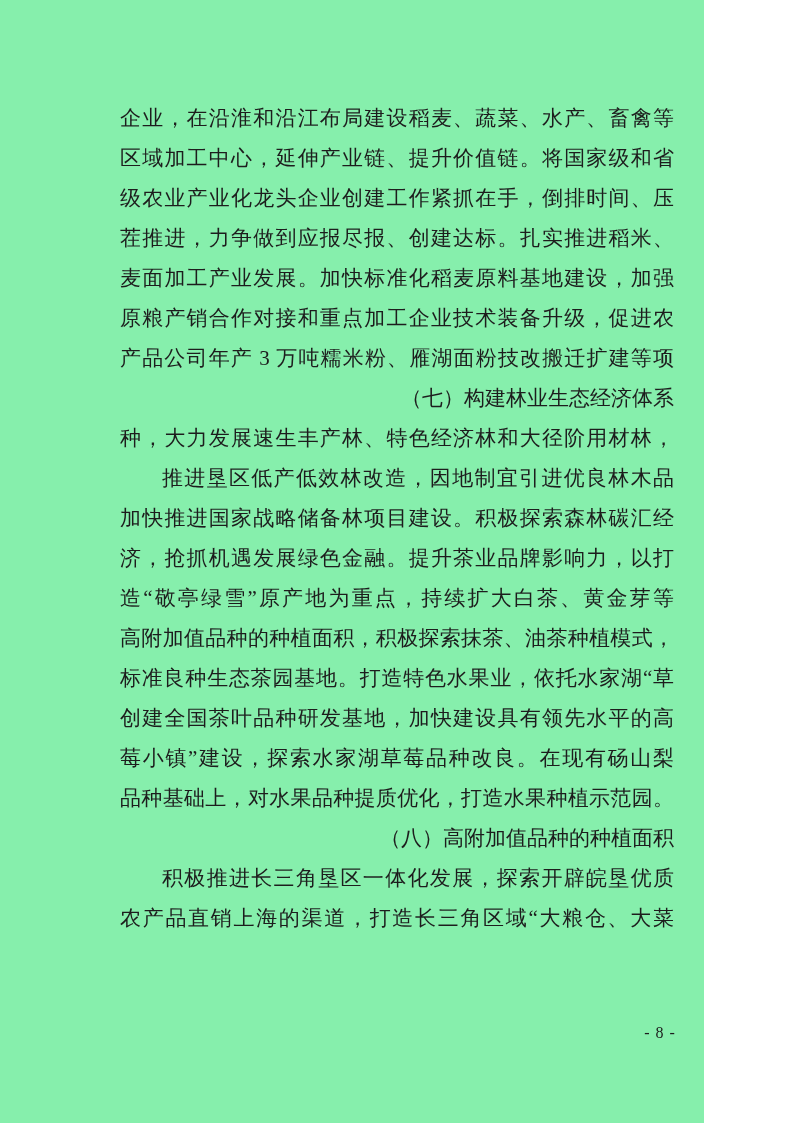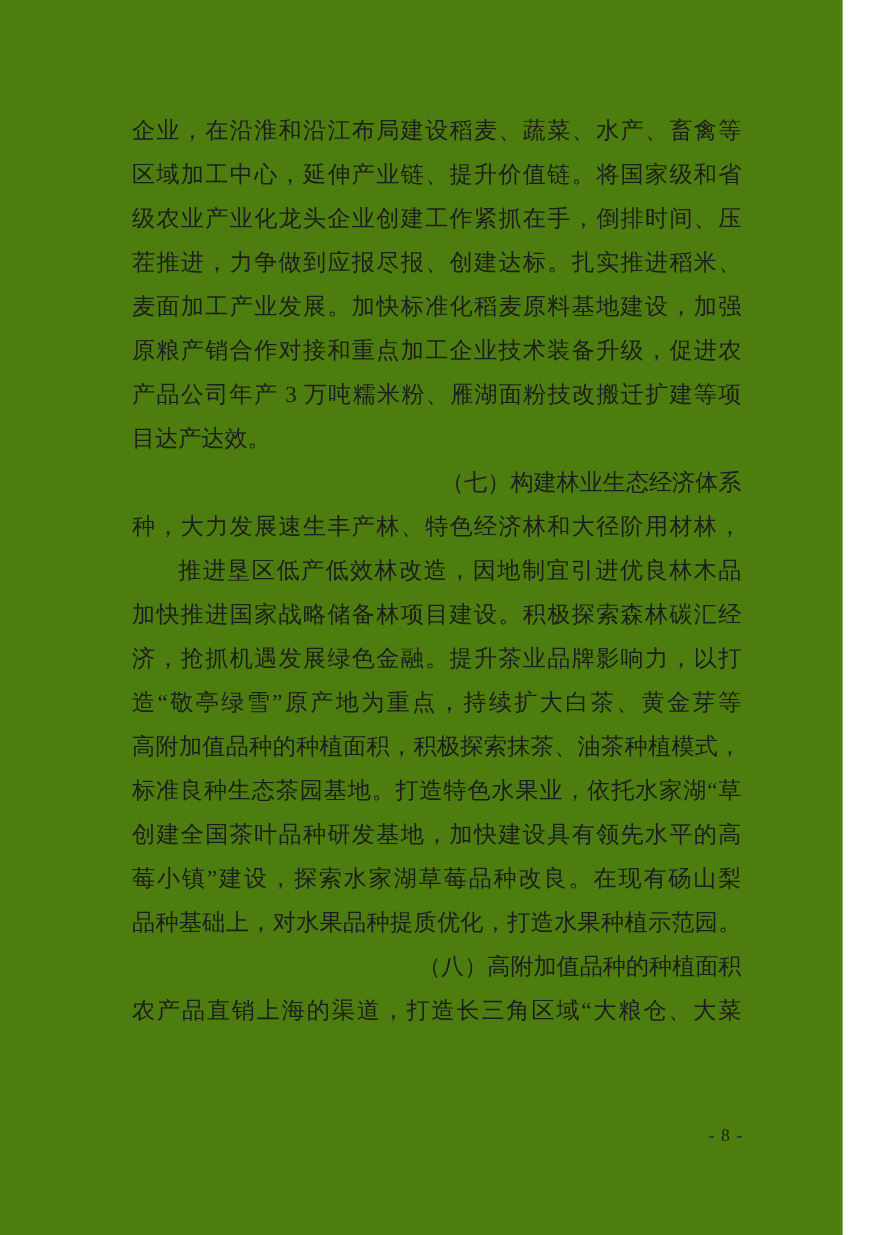--- a/index.html
+++ b/index.html
@@ -2,23 +2,23 @@
 <html lang="zh"><head>
 <meta charset="utf-8">
 <style>
   html, body {
     margin: 0;
     padding: 0;
     background: #ffffff;
   }
   .page {
     position: relative;
-    width: 766px;
+    width: 704px;
     height: 1123px;
-    background: #4d7c0f;
+    background: #86efac;
     overflow: hidden;
     font-family: "Liberation Serif", "DejaVu Serif", serif;
     color: #1d1d1d;
   }
   .content {
     position: absolute;
     left: 120px;
     top: 98px;
     width: 554px;
     font-size: 21px;
@@ -64,34 +64,34 @@
 <div class="page">
   <main class="content" id="doc-content">
       <div class="para">
         <div class="line fill">企业，在沿淮和沿江布局建设稻麦、蔬菜、水产、畜禽等</div>
         <div class="line fill">区域加工中心，延伸产业链、提升价值链。将国家级和省</div>
         <div class="line fill">级农业产业化龙头企业创建工作紧抓在手，倒排时间、压</div>
         <div class="line fill">茬推进，力争做到应报尽报、创建达标。扎实推进稻米、</div>
         <div class="line fill">麦面加工产业发展。加快标准化稻麦原料基地建设，加强</div>
         <div class="line fill">原粮产销合作对接和重点加工企业技术装备升级，促进农</div>
         <div class="line fill">产品公司年产 3 万吨糯米粉、雁湖面粉技改搬迁扩建等项</div>
-        <div class="line">目达产达效。</div>
       </div>
       <div class="heading">（七）构建林业生态经济体系</div>
       <div class="para">
         <div class="line fill">种，大力发展速生丰产林、特色经济林和大径阶用材林，</div>
         <div class="line fill indent">推进垦区低产低效林改造，因地制宜引进优良林木品</div>
         <div class="line fill">加快推进国家战略储备林项目建设。积极探索森林碳汇经</div>
         <div class="line fill">济，抢抓机遇发展绿色金融。提升茶业品牌影响力，以打</div>
         <div class="line fill">造“敬亭绿雪”原产地为重点，持续扩大白茶、黄金芽等</div>
         <div class="line fill">高附加值品种的种植面积，积极探索抹茶、油茶种植模式，</div>
         <div class="line fill">标准良种生态茶园基地。打造特色水果业，依托水家湖“草</div>
         <div class="line fill">创建全国茶叶品种研发基地，加快建设具有领先水平的高</div>
         <div class="line fill">莓小镇”建设，探索水家湖草莓品种改良。在现有砀山梨</div>
         <div class="line fill">品种基础上，对水果品种提质优化，打造水果种植示范园。</div>
       </div>
       <div class="heading">（八）高附加值品种的种植面积</div>
       <div class="para">
+        <div class="line fill indent">积极推进长三角垦区一体化发展，探索开辟皖垦优质</div>
         <div class="line fill">农产品直销上海的渠道，打造长三角区域“大粮仓、大菜</div>
       </div>
     </main>
   <div class="page-number">- 8 -</div>
 </div>
 
 </body></html>

